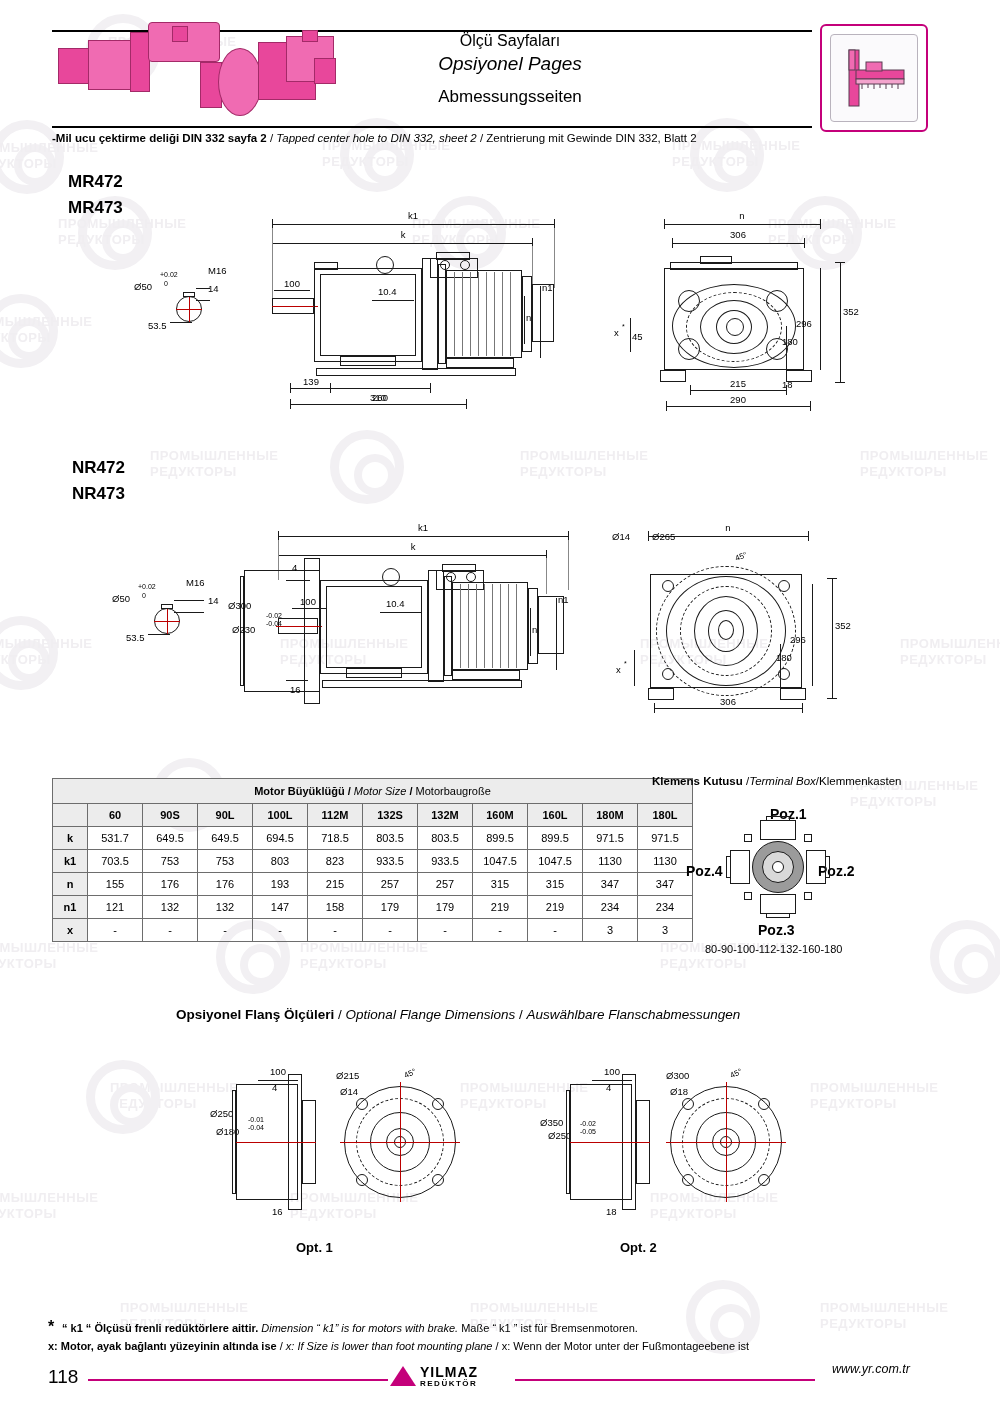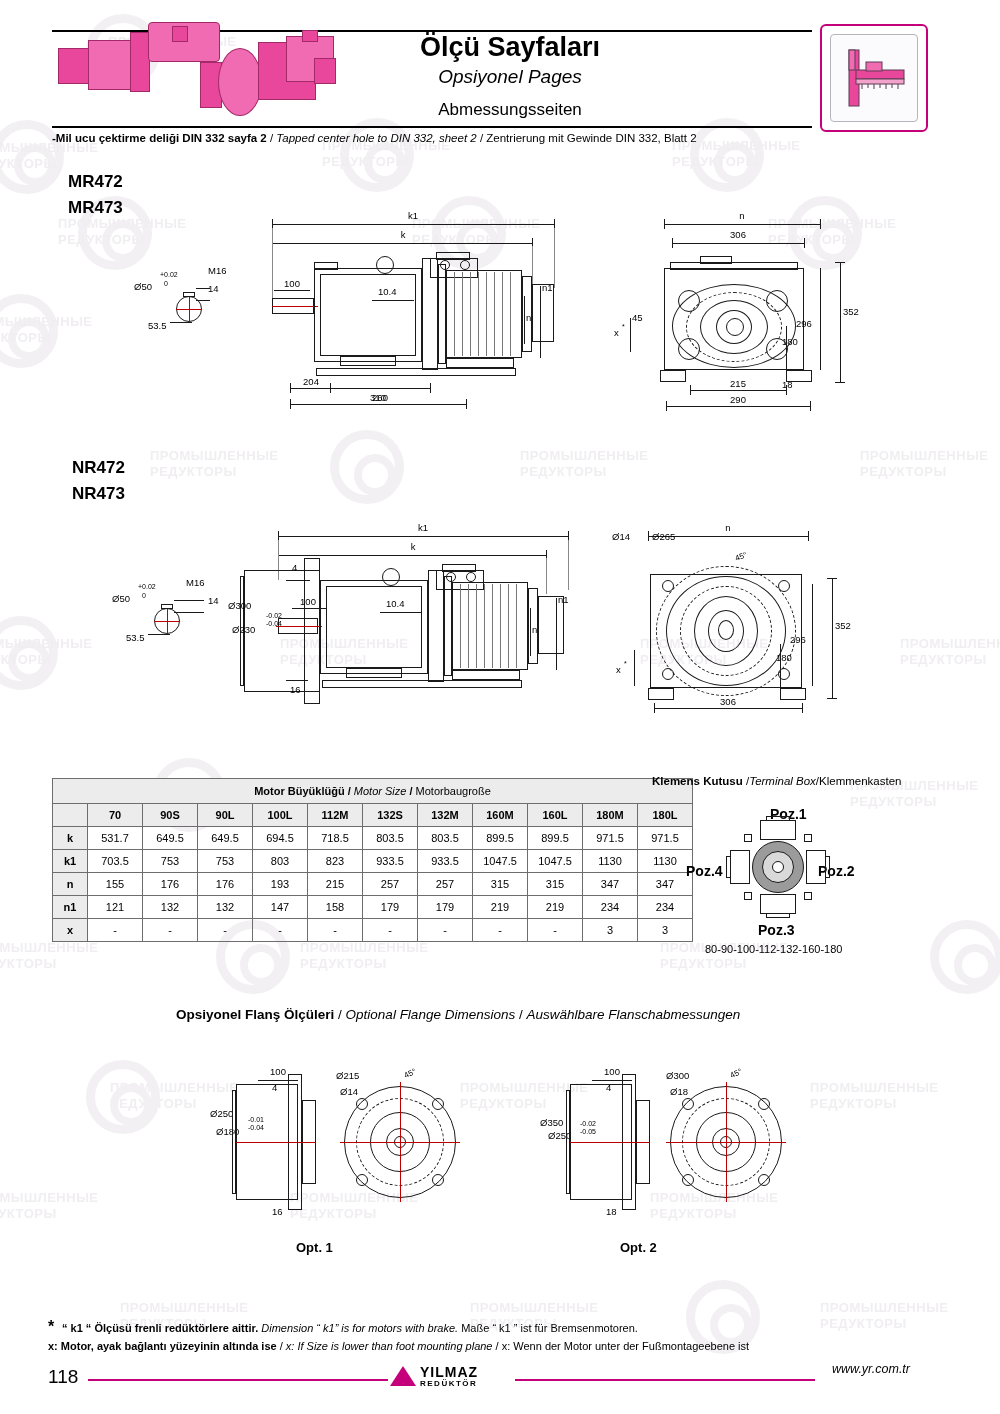--- a/index.html
+++ b/index.html
@@ -10,21 +10,21 @@
   .wm{position:absolute;color:#f0eef1;font-family:"Liberation Sans",sans-serif;font-size:13px;font-weight:700;line-height:1.25;letter-spacing:.5px;white-space:nowrap;}
   .wm .ru{display:block;}
   .wm-gear{position:absolute;width:74px;height:74px;border:9px solid #f2f0f3;border-radius:50%;box-sizing:border-box;}
   .wm-gear:after{content:"";position:absolute;left:50%;top:50%;width:26px;height:26px;margin:-13px 0 0 -13px;border:8px solid #f2f0f3;border-radius:50%;}
 
   
   .page{position:absolute;inset:0;z-index:2;}
   .hdr-rule{position:absolute;left:52px;top:30px;width:760px;height:2px;background:#000;}
   .hdr-rule2{position:absolute;left:52px;top:126px;width:760px;height:2px;background:#000;}
   .title-block{position:absolute;left:300px;top:32px;width:420px;text-align:center;}
-  .t1{font-size:27px;font-weight:700;}
+  .t1{font-size:16px;font-weight:400;}
   .t2{font-size:19px;font-style:italic;margin-top:3px;}
   .t3{font-size:17px;margin-top:12px;}
   .subhdr{position:absolute;left:52px;top:132px;font-size:11.5px;}
   .subhdr b{font-weight:700;}
   .subhdr i{font-style:italic;}
 
   
   .photo{position:absolute;left:52px;top:18px;width:250px;height:106px;}
   .mot{position:absolute;background:#e8479b;border:1px solid #a32a68;}
   .mot2{position:absolute;background:#f06bb2;border:1px solid #a32a68;}
@@ -349,21 +349,21 @@
 
     <div class="ln lnv" style="left:540px;top:286px;height:72px;"></div>
     <div class="dim" style="left:542px;top:282px;">n1</div>
 
     <div class="ln lnv" style="left:524px;top:296px;height:48px;"></div>
     <div class="dim" style="left:526px;top:312px;">n</div>
 
     <div class="ln lnh" style="left:290px;top:388px;width:40px;"></div>
     <div class="ln lnv" style="left:290px;top:383px;height:10px;"></div>
     <div class="ln lnv" style="left:330px;top:383px;height:10px;"></div>
-    <div class="dimc" style="left:276px;top:376px;width:70px;">204</div>
+    <div class="dimc" style="left:276px;top:376px;width:70px;">139</div>
 
     <div class="ln lnh" style="left:330px;top:388px;width:100px;"></div>
     <div class="ln lnv" style="left:430px;top:383px;height:10px;"></div>
     <div class="dimc" style="left:345px;top:392px;width:70px;">260</div>
 
     <div class="ln lnh" style="left:290px;top:404px;width:176px;"></div>
     <div class="ln lnv" style="left:290px;top:399px;height:10px;"></div>
     <div class="ln lnv" style="left:466px;top:399px;height:10px;"></div>
     <div class="dimc" style="left:343px;top:392px;width:70px;">310</div>
   </div>
@@ -417,21 +417,21 @@
     <div class="ln lnh" style="left:835px;top:262px;width:10px;"></div>
     <div class="ln lnh" style="left:835px;top:382px;width:10px;"></div>
     <div class="dim" style="left:843px;top:306px;">352</div>
 
     <div class="ln lnv" style="left:820px;top:268px;height:102px;"></div>
     <div class="dim" style="left:796px;top:318px;">296</div>
 
     <div class="ln lnv" style="left:786px;top:326px;height:44px;"></div>
     <div class="dim" style="left:782px;top:336px;">180</div>
 
-    <div class="dim" style="left:632px;top:312px;">45</div>
+    <div class="dim" style="left:632px;top:331px;">45</div>
     <div class="dim" style="left:614px;top:327px;">x</div>
     <div class="dim" style="left:622px;top:323px;font-size:7px;">*</div>
     <div class="ln lnv" style="left:630px;top:318px;height:34px;"></div>
 
     <div class="dim" style="left:782px;top:379px;">18</div>
 
     <div class="ln lnh" style="left:690px;top:390px;width:96px;"></div>
     <div class="ln lnv" style="left:690px;top:385px;height:10px;"></div>
     <div class="ln lnv" style="left:786px;top:385px;height:10px;"></div>
     <div class="dimc" style="left:703px;top:378px;width:70px;">215</div>
@@ -578,21 +578,21 @@
         <td colspan="12">
           <span>Motor Büyüklüğü</span>
           <span>/</span>
           <i>Motor Size</i>
           <span>/</span>
           <span style="font-weight:400;">Motorbaugroße</span>
         </td>
       </tr>
       <tr class="hdrrow">
         <td class="rowlab"></td>
-        <td>70</td>
+        <td>60</td>
         <td>90S</td>
         <td>90L</td>
         <td>100L</td>
         <td>112M</td>
         <td>132S</td>
         <td>132M</td>
         <td>160M</td>
         <td>160L</td>
         <td>180M</td>
         <td>180L</td>

